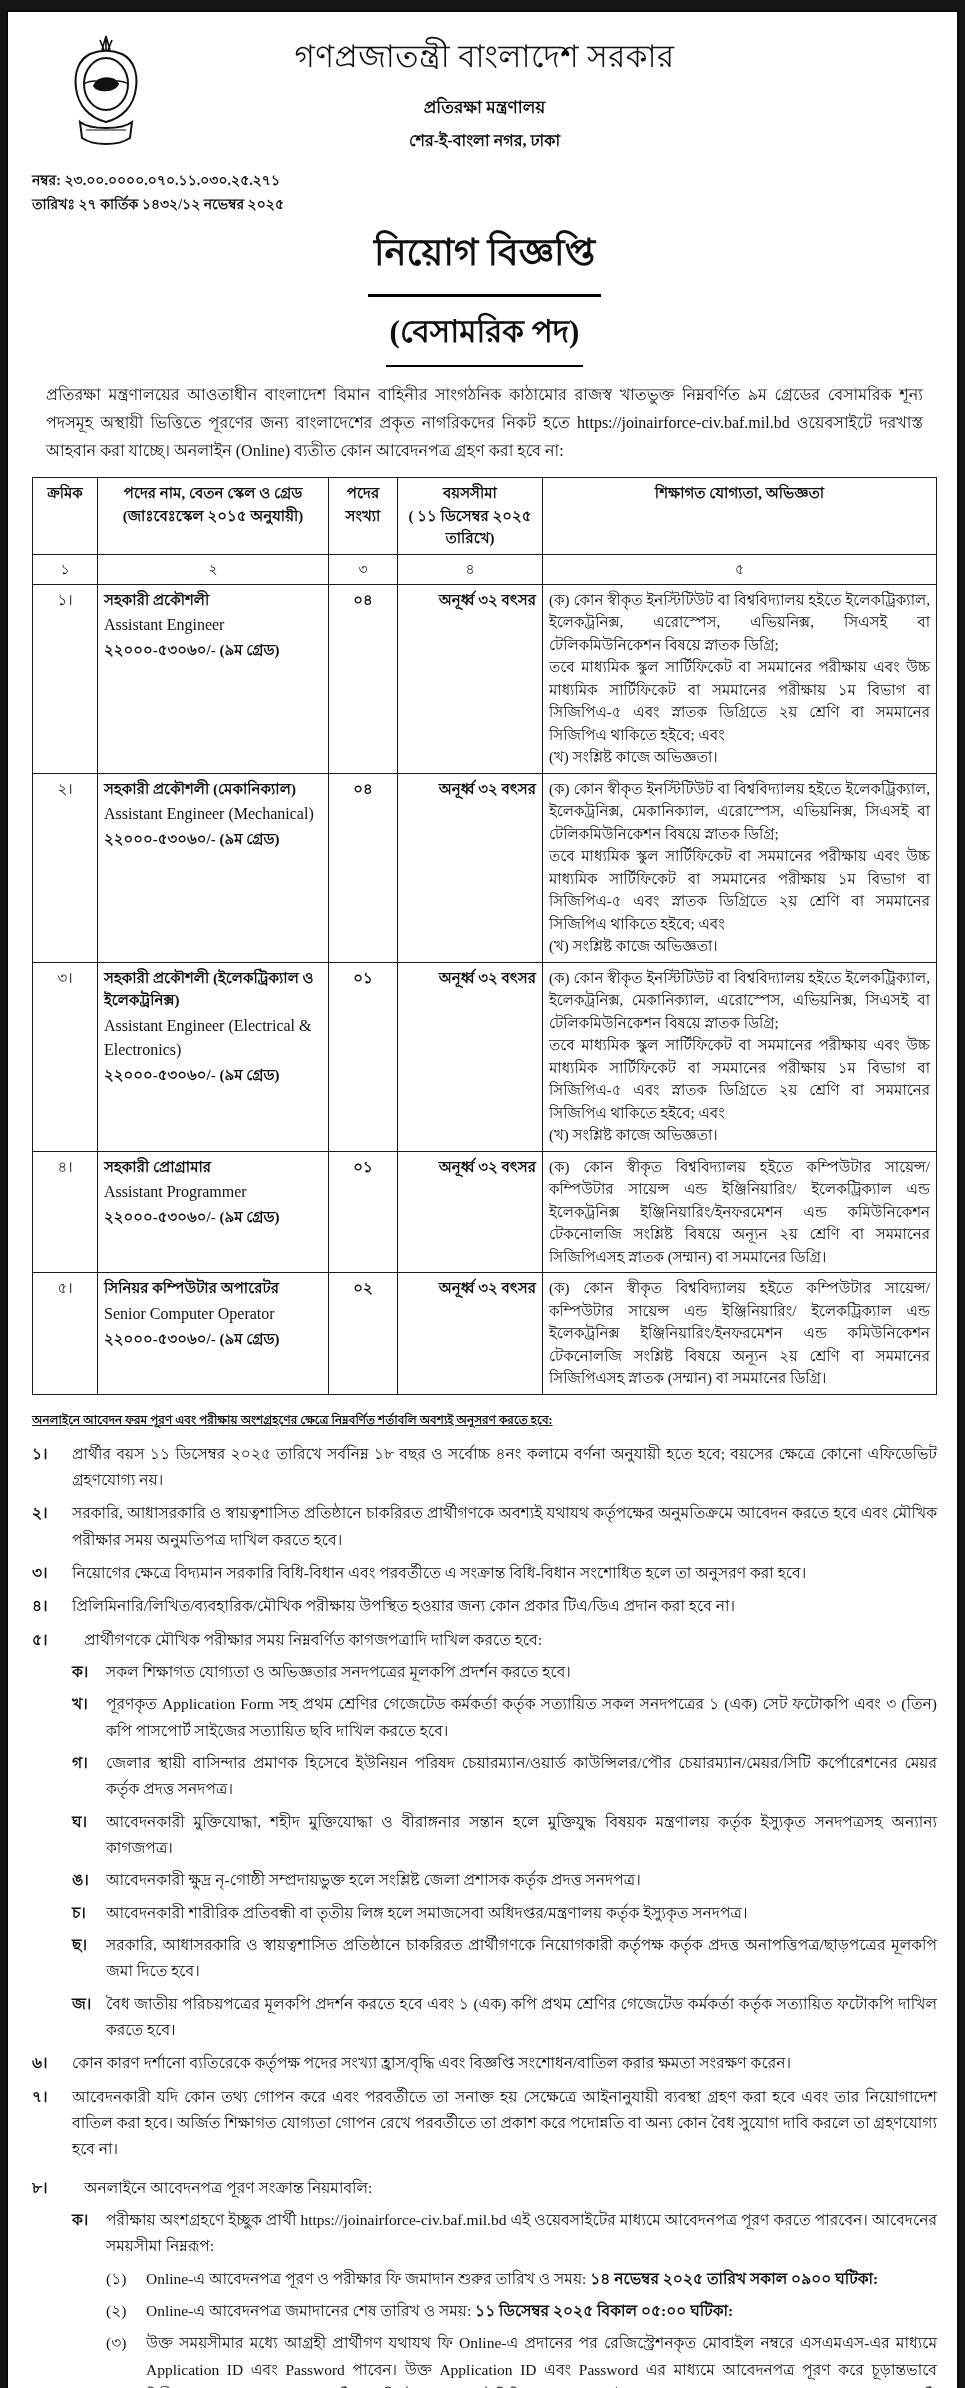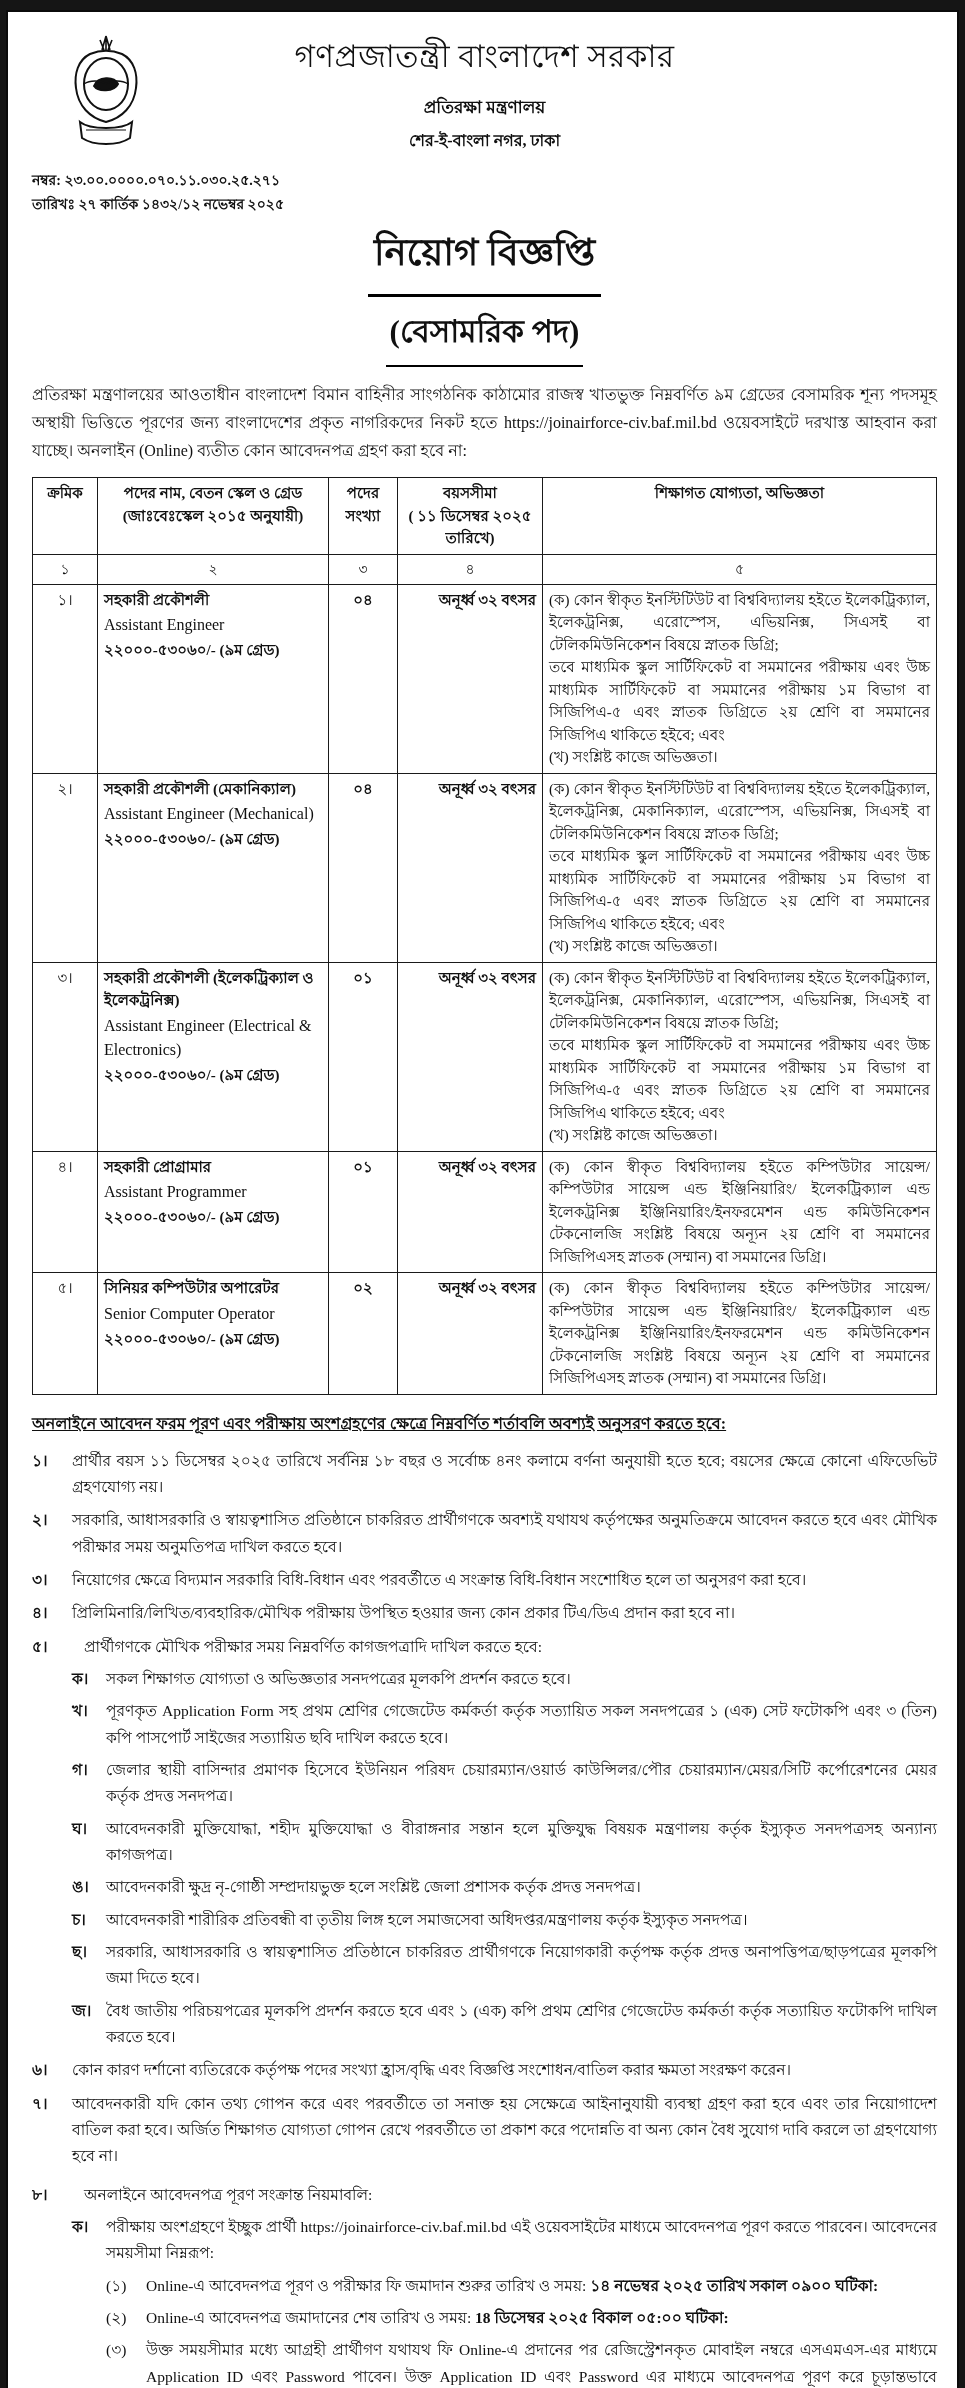--- a/index.html
+++ b/index.html
@@ -13,37 +13,37 @@
   .gov-title{font-size:31px;font-weight:normal;letter-spacing:.5px;}
   .ministry{font-size:17px;font-weight:bold;margin-top:10px;}
   .address{font-size:16px;font-weight:bold;margin-top:6px;}
   .memo-row{display:flex;justify-content:space-between;font-size:14px;font-weight:bold;margin-top:14px;flex-direction:column;}
   
   .title-block{text-align:center;margin:6px 0 14px;}
   .main-title{display:inline-block;font-size:37px;font-weight:bold;border-bottom:3px solid #000;padding:0 6px 8px;}
   .sub-title-wrap{margin-top:10px;}
   .sub-title{display:inline-block;font-size:31px;font-weight:bold;border-bottom:2.5px solid #000;padding:0 4px 6px;}
   
-  .intro{font-size:16px;line-height:1.75;text-align:justify;margin:6px 0 12px;}
+  .intro{font-size:16px;line-height:1.75;text-align:justify;margin:6px 14px 12px;}
   .latin{font-family:"Liberation Serif",serif;}
   
   table.posts{width:100%;border-collapse:collapse;table-layout:fixed;font-size:15px;}
   table.posts td,table.posts th{border:1.6px solid #1a1a1a;vertical-align:top;padding:4px 6px;line-height:1.5;}
   th.c-serial{width:52px;} th.c-post{width:218px;} th.c-count{width:56px;} th.c-age{width:132px;}
   .th-center{text-align:center;font-weight:bold;}
   .colnum td{text-align:center;padding:1px 4px;font-size:14px;}
   .cell-center{text-align:center;}
   .post-bn{font-weight:bold;}
   .post-en{font-family:"Liberation Serif",serif;font-size:16px;margin:2px 0;}
   .post-scale{font-weight:bold;}
   .age-cell{font-weight:bold;text-align:right;}
   .count-cell{text-align:center;font-weight:bold;}
   .qual{ text-align:justify;}
   
-  .section-heading{font-size:16px;font-weight:bold;text-decoration:underline;margin:16px 0 10px;}
+  .section-heading{font-size:12px;font-weight:bold;text-decoration:underline;margin:16px 0 10px;}
   
   .cond{display:flex;margin-bottom:7px;font-size:15.5px;line-height:1.7;}
   .cnum{flex:0 0 40px;font-weight:bold;}
   .cbody{flex:1;}
   .ctext{text-align:justify;}
   .bold{font-weight:normal;margin-left:12px;}
   .sub{display:flex;margin-top:6px;}
   .snum{flex:0 0 34px;font-weight:bold;}
   .sbody{flex:1;}
   .stext{text-align:justify;}
@@ -302,21 +302,21 @@
             <div class="nnum">(১)</div>
             <div class="ntext">
               <span>Online-এ আবেদনপত্র পূরণ ও পরীক্ষার ফি জমাদান শুরুর তারিখ ও সময়:</span>
               <strong>১৪ নভেম্বর ২০২৫ তারিখ সকাল ০৯০০ ঘটিকা:</strong>
             </div>
           </div>
           <div class="nsub">
             <div class="nnum">(২)</div>
             <div class="ntext">
               <span>Online-এ আবেদনপত্র জমাদানের শেষ তারিখ ও সময়:</span>
-              <strong>18 ডিসেম্বর ২০২৫ বিকাল ০৫:০০ ঘটিকা:</strong>
+              <strong>১১ ডিসেম্বর ২০২৫ বিকাল ০৫:০০ ঘটিকা:</strong>
             </div>
           </div>
           <div class="nsub">
             <div class="nnum">(৩)</div>
             <div class="ntext">
               <span>উক্ত সময়সীমার মধ্যে আগ্রহী প্রার্থীগণ যথাযথ ফি Online-এ প্রদানের পর রেজিস্ট্রেশনকৃত মোবাইল নম্বরে এসএমএস-এর মাধ্যমে Application ID এবং Password পাবেন। উক্ত Application ID এবং Password এর মাধ্যমে আবেদনপত্র পূরণ করে চূড়ান্তভাবে নিরীক্ষণের পর সকল তথ্যের সঠিকতা/নির্ভুলতা সম্পর্কে নিশ্চিত হলে অনলাইনে Submit অথবা জমাদান করবেন। আবেদনপত্রটি জমাদানের পর পরবর্তী সময়ে Application ID এবং Password এর মাধ্যমে Login করে আবেদনপত্র বা Application Form এবং প্রবেশপত্র বা Admit Card (প্রিলিমিনারি/মৌখিক/লিখিত/ব্যবহারিক পরীক্ষার প্রবেশপত্র) এর পিডিএফ কপি ডাউনলোড করা যাবে। Admit Card অথবা প্রবেশপত্রটি আবেদনপত্র গ্রহণের নির্ধারিত সময়সীমা শেষ হওয়ার পর প্রার্থীর মোবাইলে এসএমএস ও ওয়েবসাইটের মাধ্যমে Admit Card ডাউনলোডের বিষয়ে অবহিত করা হবে। আবেদনকারীগণের Admit Card-এ প্রতিটি ট্রেডের জন্য আলাদা Roll No উল্লেখ করা থাকবে, যা লিখিত/ব্যবহারিক/মৌখিক পরীক্ষার সময় পরীক্ষাকেন্দ্র/কক্ষ নির্ধারণের জন্য ব্যবহৃত হবে। Roll No দিয়ে পরীক্ষার জন্য নির্ধারিত কক্ষ খুঁজে পেতে এই রোল নম্বরটির সাথে সাথে ট্রেডের নাম উল্লেখ করে সহায়তা পাওয়া যাবে।</span>
               <strong></strong>
             </div>
           </div>
 

